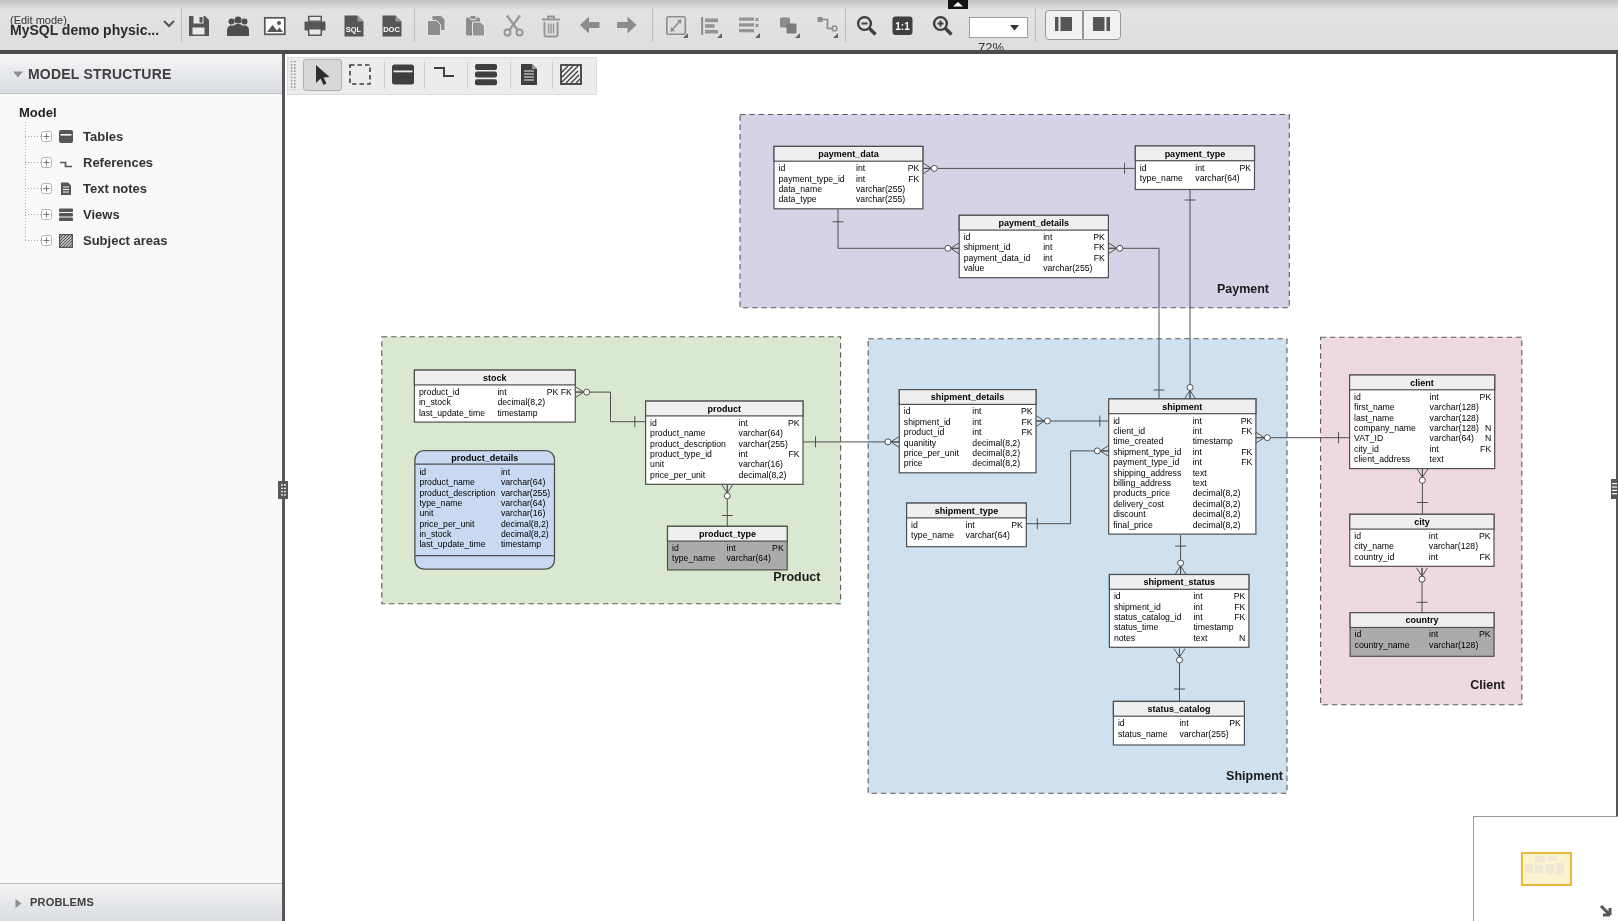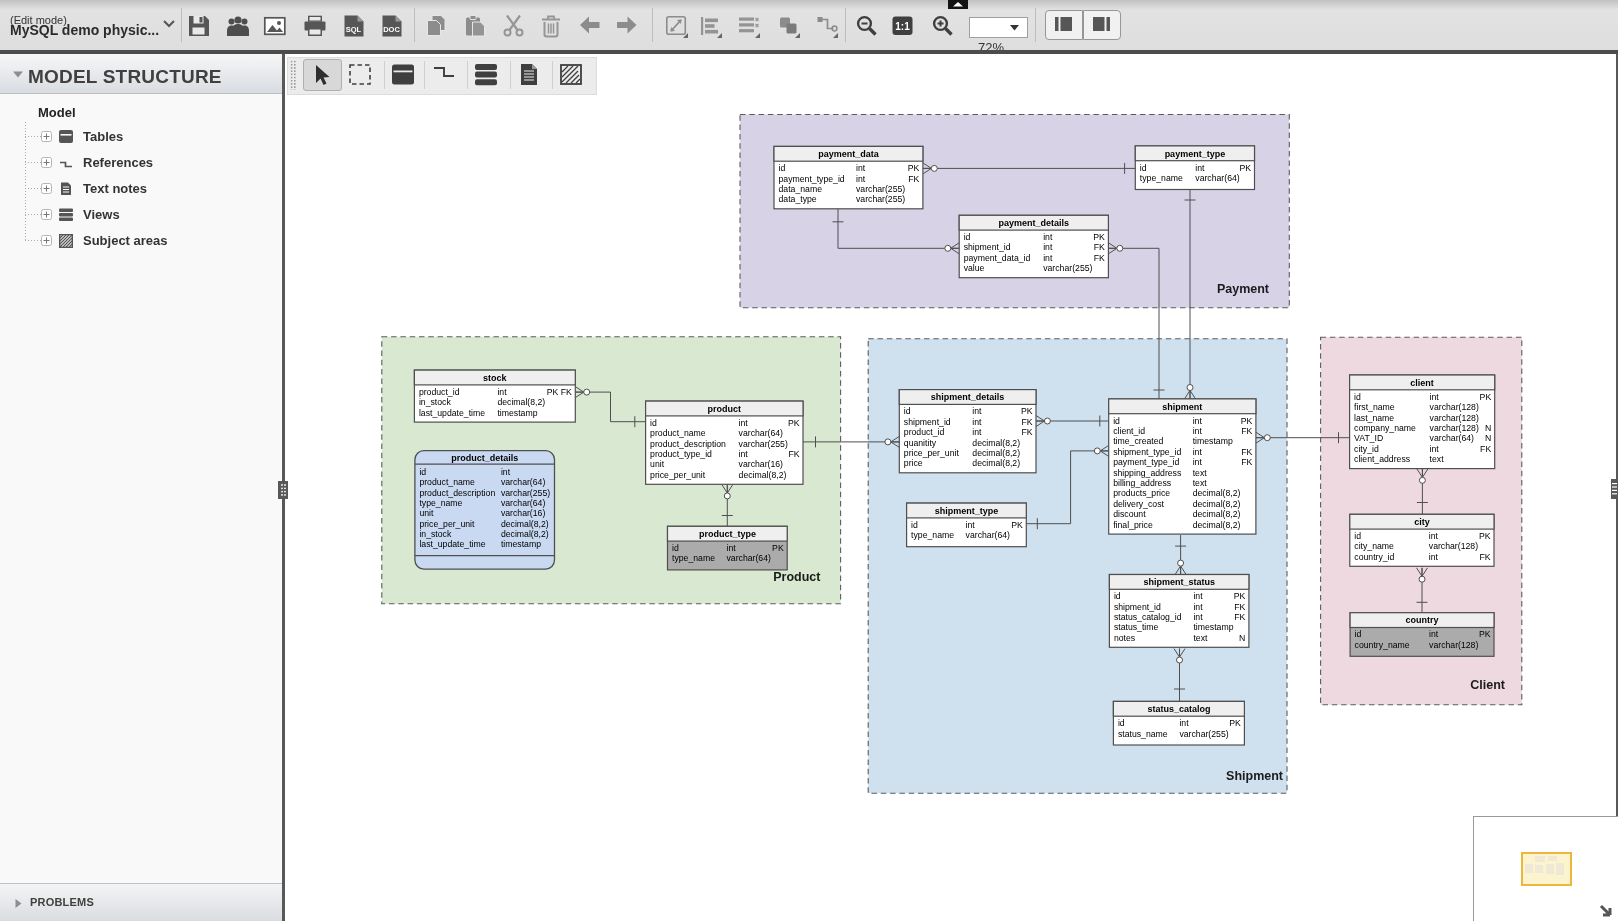--- a/index.html
+++ b/index.html
@@ -442,22 +442,22 @@
     <path d="M2,5.5 L7,1 L12,5.5 z" fill="#fff"></path>
   </svg>
 
 <div class="abs" style="left:0;top:50px;width:1618px;height:3.5px;background:#4c4c4c;"></div>
 
 <div class="abs" style="left:0;top:54px;width:282px;height:867px;background:#f9f9f9;"></div>
 <div class="abs" style="left:0;top:54px;width:282px;height:39px;background:linear-gradient(#f6f7f8,#d9dce1);border-bottom:1px solid #bfbfbf;"></div>
 <svg class="abs" style="left:12px;top:70px" width="12" height="8">
     <path d="M1,1.5 L11,1.5 L6,7.5 z" fill="#8e8e8e"></path>
   </svg>
-<div class="abs" style="left:28px;top:66px;font-size:19px;font-weight:bold;color:#404040;letter-spacing:0.2px;">MODEL STRUCTURE</div>
-<div class="abs" style="left:19px;top:105px;font-size:13px;font-weight:bold;color:#222;margin-left:19px;">Model</div>
+<div class="abs" style="left:28px;top:66px;font-size:14px;font-weight:bold;color:#404040;letter-spacing:0.2px;">MODEL STRUCTURE</div>
+<div class="abs" style="left:19px;top:105px;font-size:13px;font-weight:bold;color:#222;">Model</div>
 
 <div class="abs" style="left:25px;top:122px;width:1px;height:118px;background-image:repeating-linear-gradient(#aaa 0 1px,transparent 1px 3px);"></div>
 <div class="abs" style="left:25px;top:136px;width:16px;height:1px;background-image:repeating-linear-gradient(90deg,#aaa 0 1px,transparent 1px 3px);"></div>
 <div class="abs" style="left:25px;top:162px;width:16px;height:1px;background-image:repeating-linear-gradient(90deg,#aaa 0 1px,transparent 1px 3px);"></div>
 <div class="abs" style="left:25px;top:188px;width:16px;height:1px;background-image:repeating-linear-gradient(90deg,#aaa 0 1px,transparent 1px 3px);"></div>
 <div class="abs" style="left:25px;top:214px;width:16px;height:1px;background-image:repeating-linear-gradient(90deg,#aaa 0 1px,transparent 1px 3px);"></div>
 <div class="abs" style="left:25px;top:240px;width:16px;height:1px;background-image:repeating-linear-gradient(90deg,#aaa 0 1px,transparent 1px 3px);"></div>
 
 <svg class="abs" style="left:37px;top:107px" width="240" height="145" font-family="Liberation Sans,sans-serif">
 

